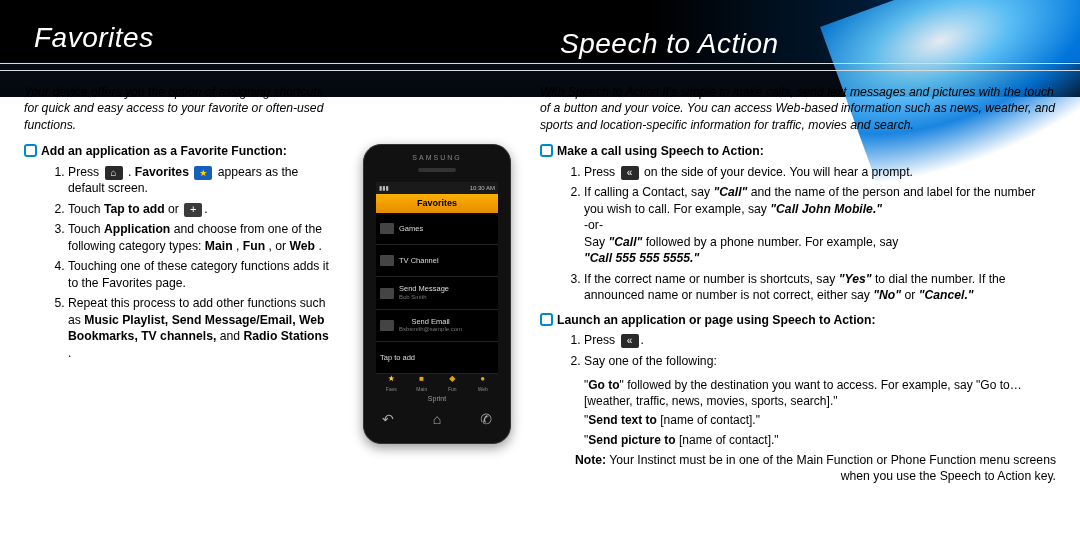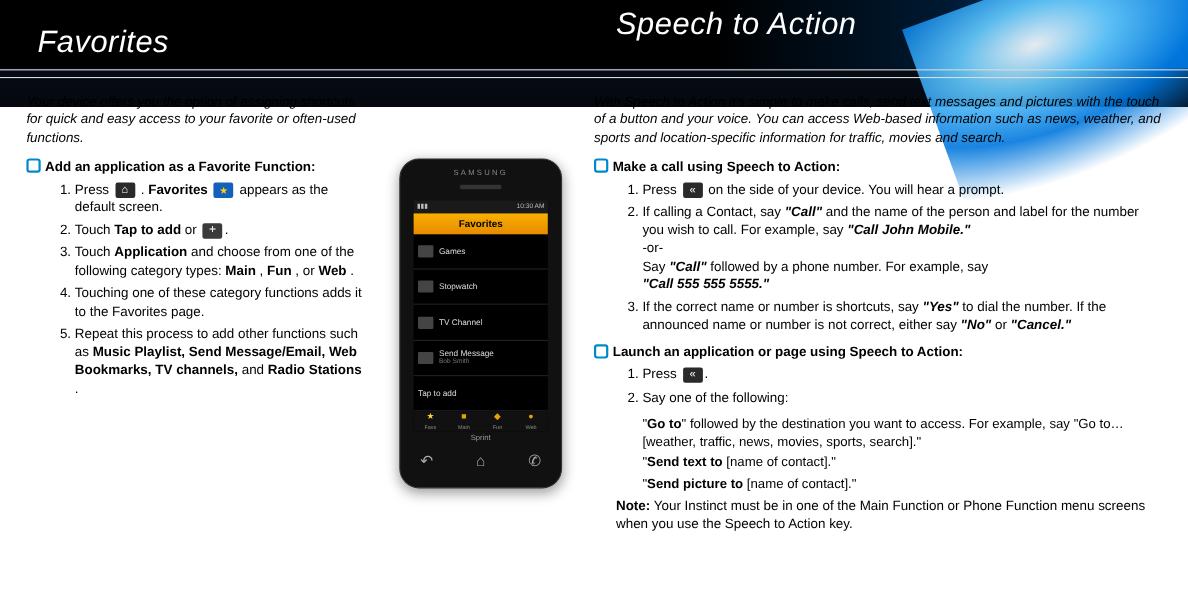--- a/index.html
+++ b/index.html
@@ -16,21 +16,21 @@
   }
   .swoosh {
     position: absolute; right: -120px; top: -40px; width: 360px; height: 180px;
     background: radial-gradient(ellipse at 30% 30%, #ffffff 0%, #66ccff 20%, #0077dd 45%, transparent 70%);
     transform: rotate(-20deg);
     opacity: 0.9;
     pointer-events: none;
   }
   .title { font-style: italic; font-weight: 300; font-size: 28px; letter-spacing: 0.5px; }
   .title-left  { position: absolute; left: 34px;  top: 22px; }
-  .title-right { position: absolute; left: 560px; top: 6px; }
+  .title-right { position: absolute; left: 560px; top: 28px; }
   .bottom-rule {
     position: absolute; left: 0; right: 0; height: 1px; background: #d4dde3;
   }
   .bottom-rule.r1 { top: 63px; }
   .bottom-rule.r2 { top: 70px; }
 
   .content {
     position: absolute; top: 84px; left: 0; right: 0; bottom: 0;
     display: flex; padding: 0 24px 10px 24px; gap: 18px;
     font-size: 12.2px; line-height: 1.35; color: #000;
@@ -42,21 +42,21 @@
   .bullet-row { display: flex; align-items: flex-start; gap: 4px; margin-top: 4px; }
   .sq {
     width: 13px; height: 13px; border: 2px solid #0088cc; border-radius: 3px;
     flex: 0 0 auto; margin-top: 1px;
   }
   .sect-title { font-weight: bold; }
   ol.steps { list-style: decimal; padding-left: 30px; margin: 4px 0 8px 14px; }
   ol.steps li { margin-bottom: 4px; }
   .sublines { padding-left: 44px; font-size: 12px; }
   .sublines div { margin-bottom: 3px; }
-  .note { padding-left: 20px; margin-top: 4px; }
+  .note { padding-left: 20px; margin-top: 4px; text-align: right; }
   b { font-weight: bold; }
 
   .icon {
     display: inline-flex; align-items: center; justify-content: center;
     width: 18px; height: 14px; background: #2a2a2a; color: #fff;
     border-radius: 2px; vertical-align: middle; margin: 0 2px; font-size: 10px;
     position: relative;
   }
   .icon.home::after { content: "⌂"; }
   .icon.star { background: #1560bd; }
@@ -161,34 +161,35 @@
         <div class="rows">
           <div class="row">
               <div class="ri"></div>
               <div>
                 <div class="rl">Games</div>
               </div>
             </div>
           <div class="row">
               <div class="ri"></div>
               <div>
-                <div class="rl">Stopwatch</div>
-              </div>
-            </div>
-          <div class="row">
-              <div class="ri"></div>
-              <div>
                 <div class="rl">TV Channel</div>
               </div>
             </div>
           <div class="row">
               <div class="ri"></div>
               <div>
                 <div class="rl">Send Message</div>
                 <div class="rs">Bob Smith</div>
+              </div>
+            </div>
+          <div class="row">
+              <div class="ri"></div>
+              <div>
+                <div class="rl">Send Email</div>
+                <div class="rs">Bsbsmith@sample.com</div>
               </div>
             </div>
           <div class="row">
               <div>
                 <div class="rl">Tap to add</div>
               </div>
             </div>
         </div>
         <div class="bottombar">
           <div class="bb">

